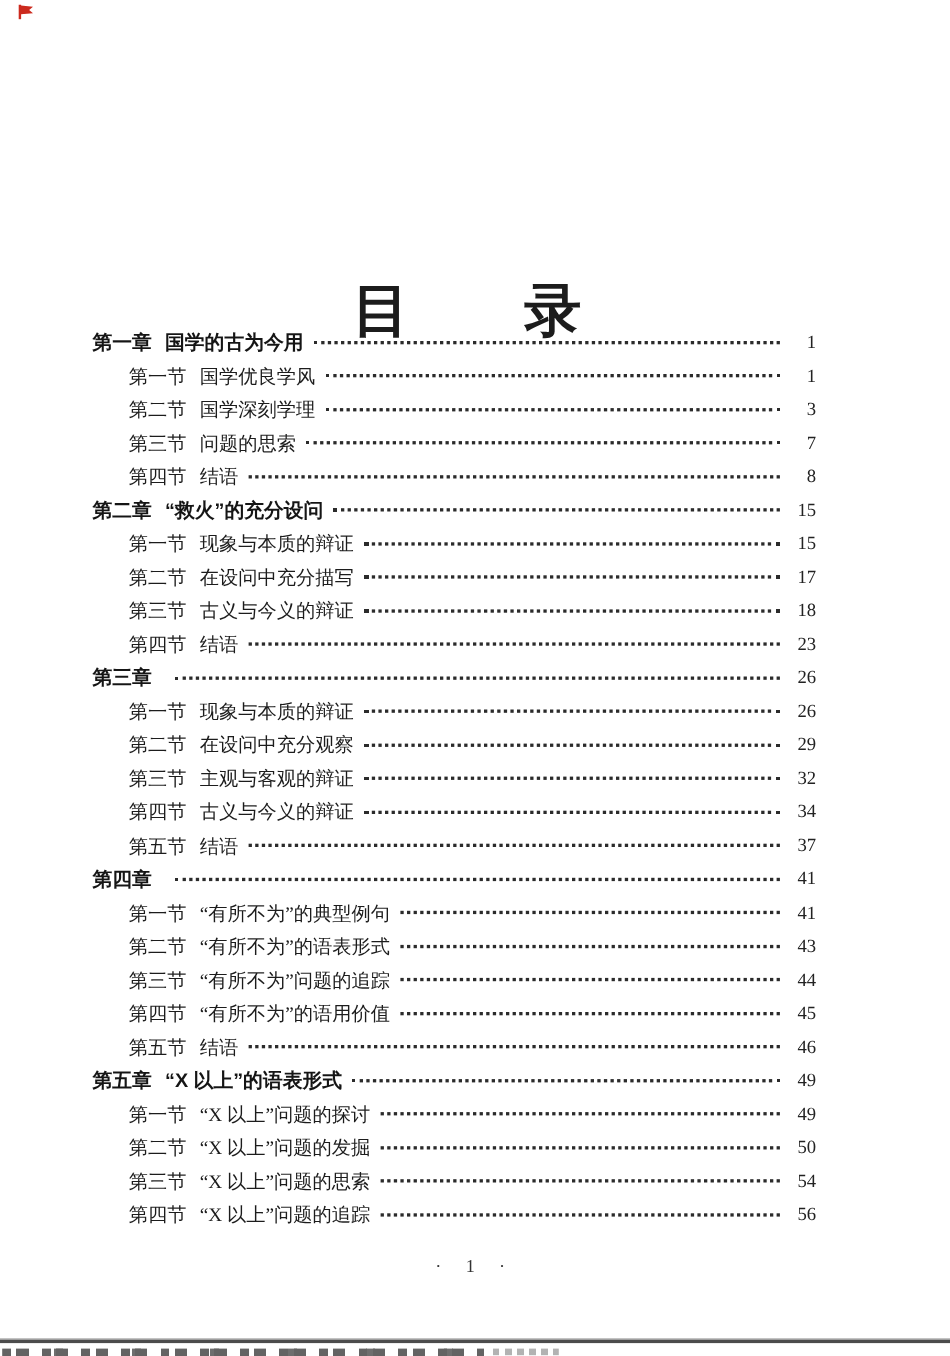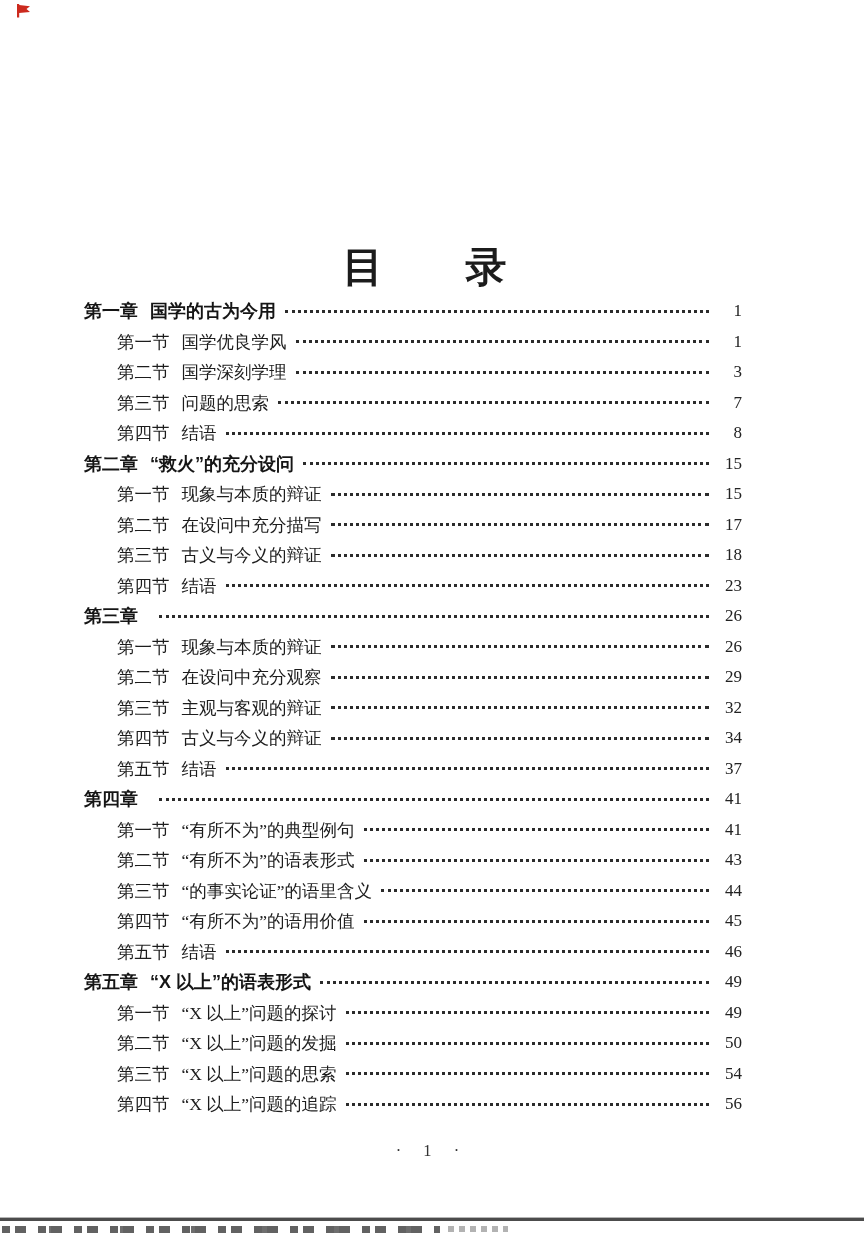--- a/index.html
+++ b/index.html
@@ -4,21 +4,21 @@
 <style>
   html,body{margin:0;padding:0;}
   body{
     width:864px;height:1233px;position:relative;overflow:hidden;
     background:#ffffff;color:#1c1c1c;
     font-family:"Liberation Serif","DejaVu Serif",serif;
   }
   .red-mark{position:absolute;left:15px;top:4px;width:16px;height:14px;}
   .page-title{
     position:absolute;top:213px;left:0;right:15px;text-align:center;
-    font-size:41px;font-weight:700;letter-spacing:0;
+    font-size:52px;font-weight:700;letter-spacing:0;
     font-family:"Liberation Serif","DejaVu Serif",serif;
   }
   .toc{position:absolute;left:84px;top:296px;width:658px;}
   .toc-row{
     display:flex;align-items:center;height:30.5px;
     font-size:17.5px;white-space:nowrap;
   }
   .toc-row.chapter{
     font-family:"Liberation Sans","DejaVu Sans",sans-serif;
     font-weight:700;font-size:18px;color:#151515;
@@ -172,21 +172,21 @@
     <span class="toc-page">41</span>
   </div>
     <div class="toc-row section">
     <span class="toc-label">第二节</span>
     <span class="toc-title">“有所不为”的语表形式</span>
     <span class="toc-leader"></span>
     <span class="toc-page">43</span>
   </div>
     <div class="toc-row section">
     <span class="toc-label">第三节</span>
-    <span class="toc-title">“的事实论证”的语里含义</span>
+    <span class="toc-title">“有所不为”问题的追踪</span>
     <span class="toc-leader"></span>
     <span class="toc-page">44</span>
   </div>
     <div class="toc-row section">
     <span class="toc-label">第四节</span>
     <span class="toc-title">“有所不为”的语用价值</span>
     <span class="toc-leader"></span>
     <span class="toc-page">45</span>
   </div>
     <div class="toc-row section">

